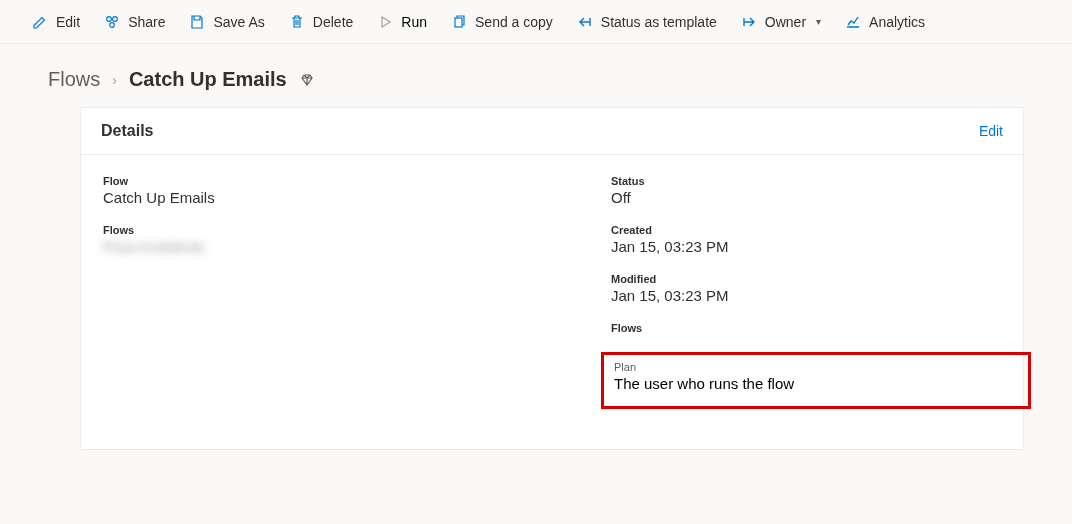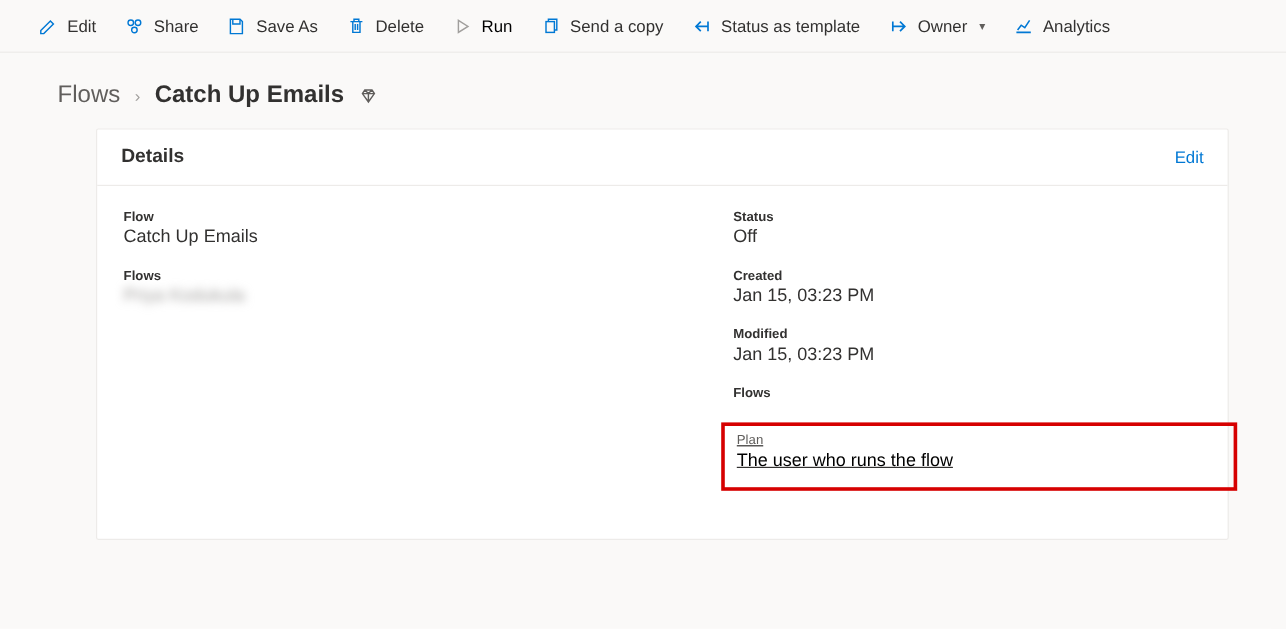--- a/index.html
+++ b/index.html
@@ -91,21 +91,20 @@
     .blurred {
       filter: blur(4px);
       color: #a19f9d;
       user-select: none;
     }
     .plan-box {
       border: 3px solid #d60000;
       padding: 6px 10px 14px 10px;
       margin-left: -10px;
       margin-right: -30px;
-      text-decoration: underline;
     }
     .plan-box .field-label { color: #605e5c; font-weight: 400; }
     .plan-box .field-value { color: #000000; }
     svg { width: 16px; height: 16px; }
   </style>
 </head>
 <body>
 
 <div class="toolbar">
   <div class="toolbar-item">

